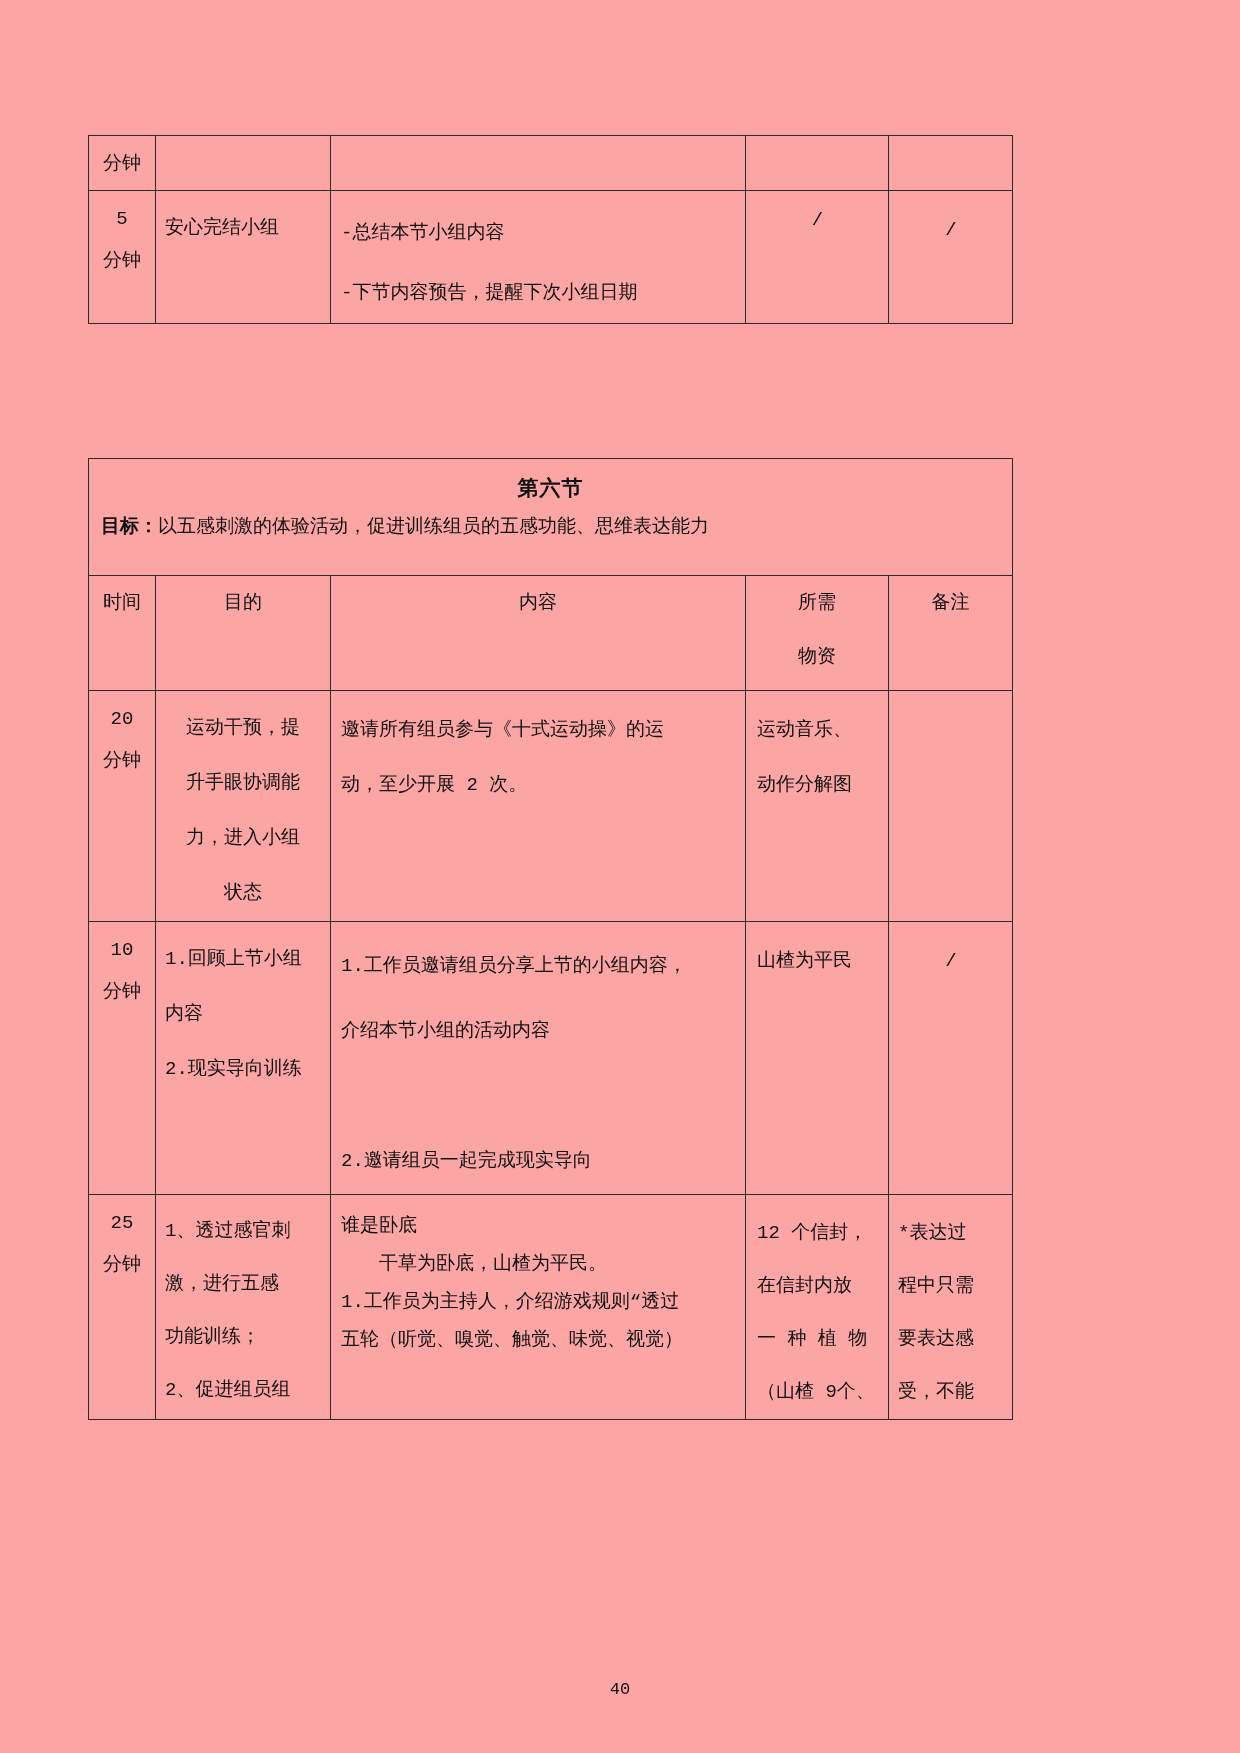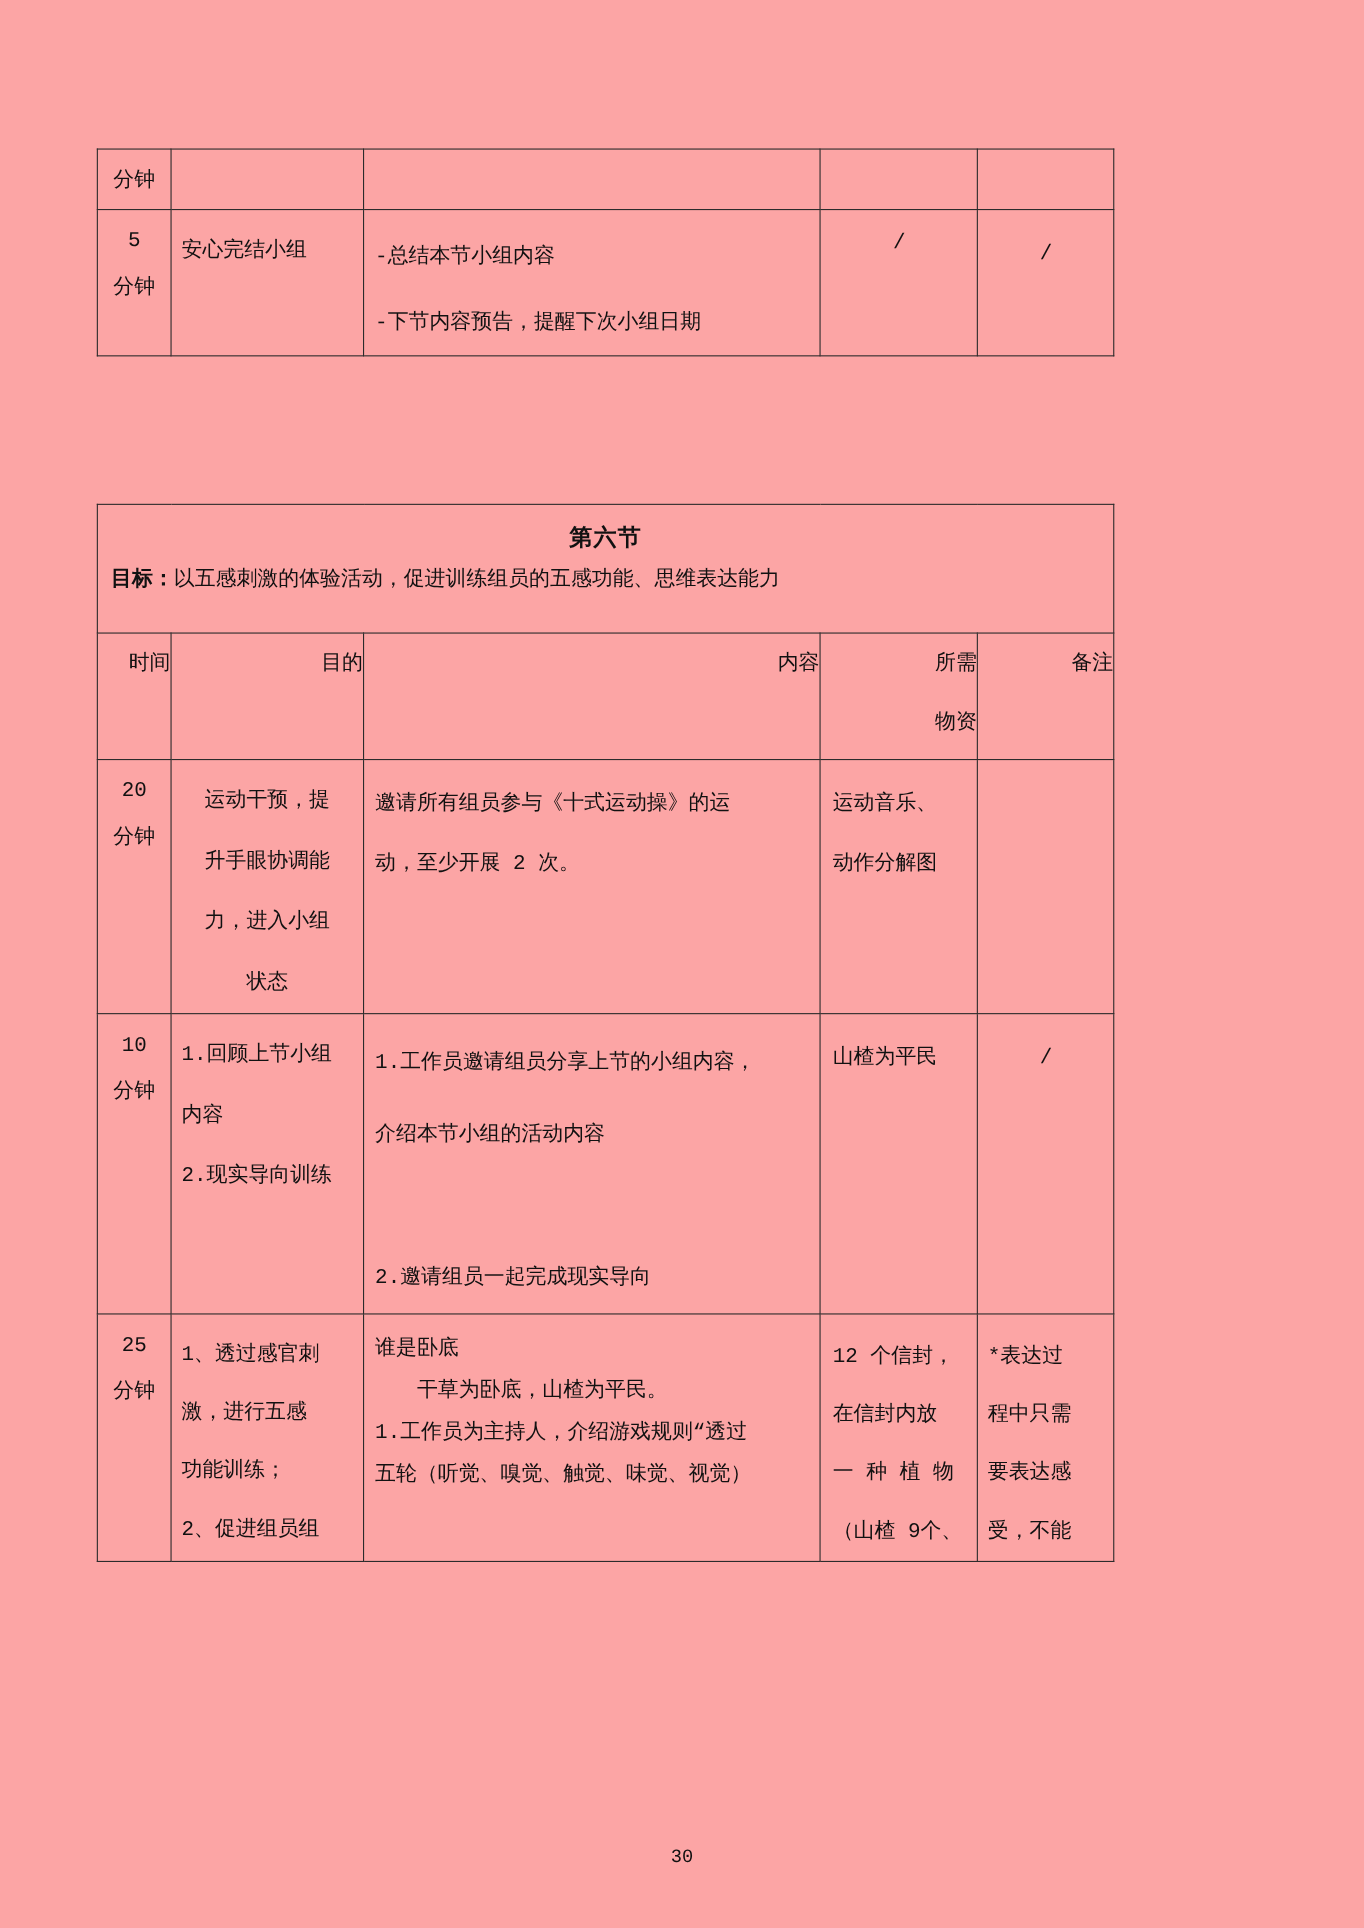--- a/index.html
+++ b/index.html
@@ -42,21 +42,21 @@
   
   td.m .ml { line-height:55px; padding:12px 10px 0 11px; }
   td.m.center { }
   td.m.slash, td.n.slash { text-align:center; }
   td.slash .ml { padding-top:8px; line-height:42px; }
 
   
   td.n .ml { line-height:55px; padding:12px 8px 0 9px; }
 
   
-  td.hd { vertical-align:middle; text-align:right;margin-left:48px; }
+  td.hd { vertical-align:middle; text-align:center;margin-left:48px; }
   td.hd .ml { line-height:54px; }
 
   
   .sec-title {
     text-align:center;
     font-weight:bold;
     font-size:21px;
     padding-top:15px;
     letter-spacing:1px;
   }
@@ -228,15 +228,15 @@
       <td class="n">
         <div class="ml" style="line-height:53px">*表达过
 程中只需
 要表达感
 受，不能</div>
       </td>
     </tr>
   </tbody>
     </table>
 
-  <div class="page-number">30</div>
+  <div class="page-number">40</div>
 
 </div>
 
 </body></html>

